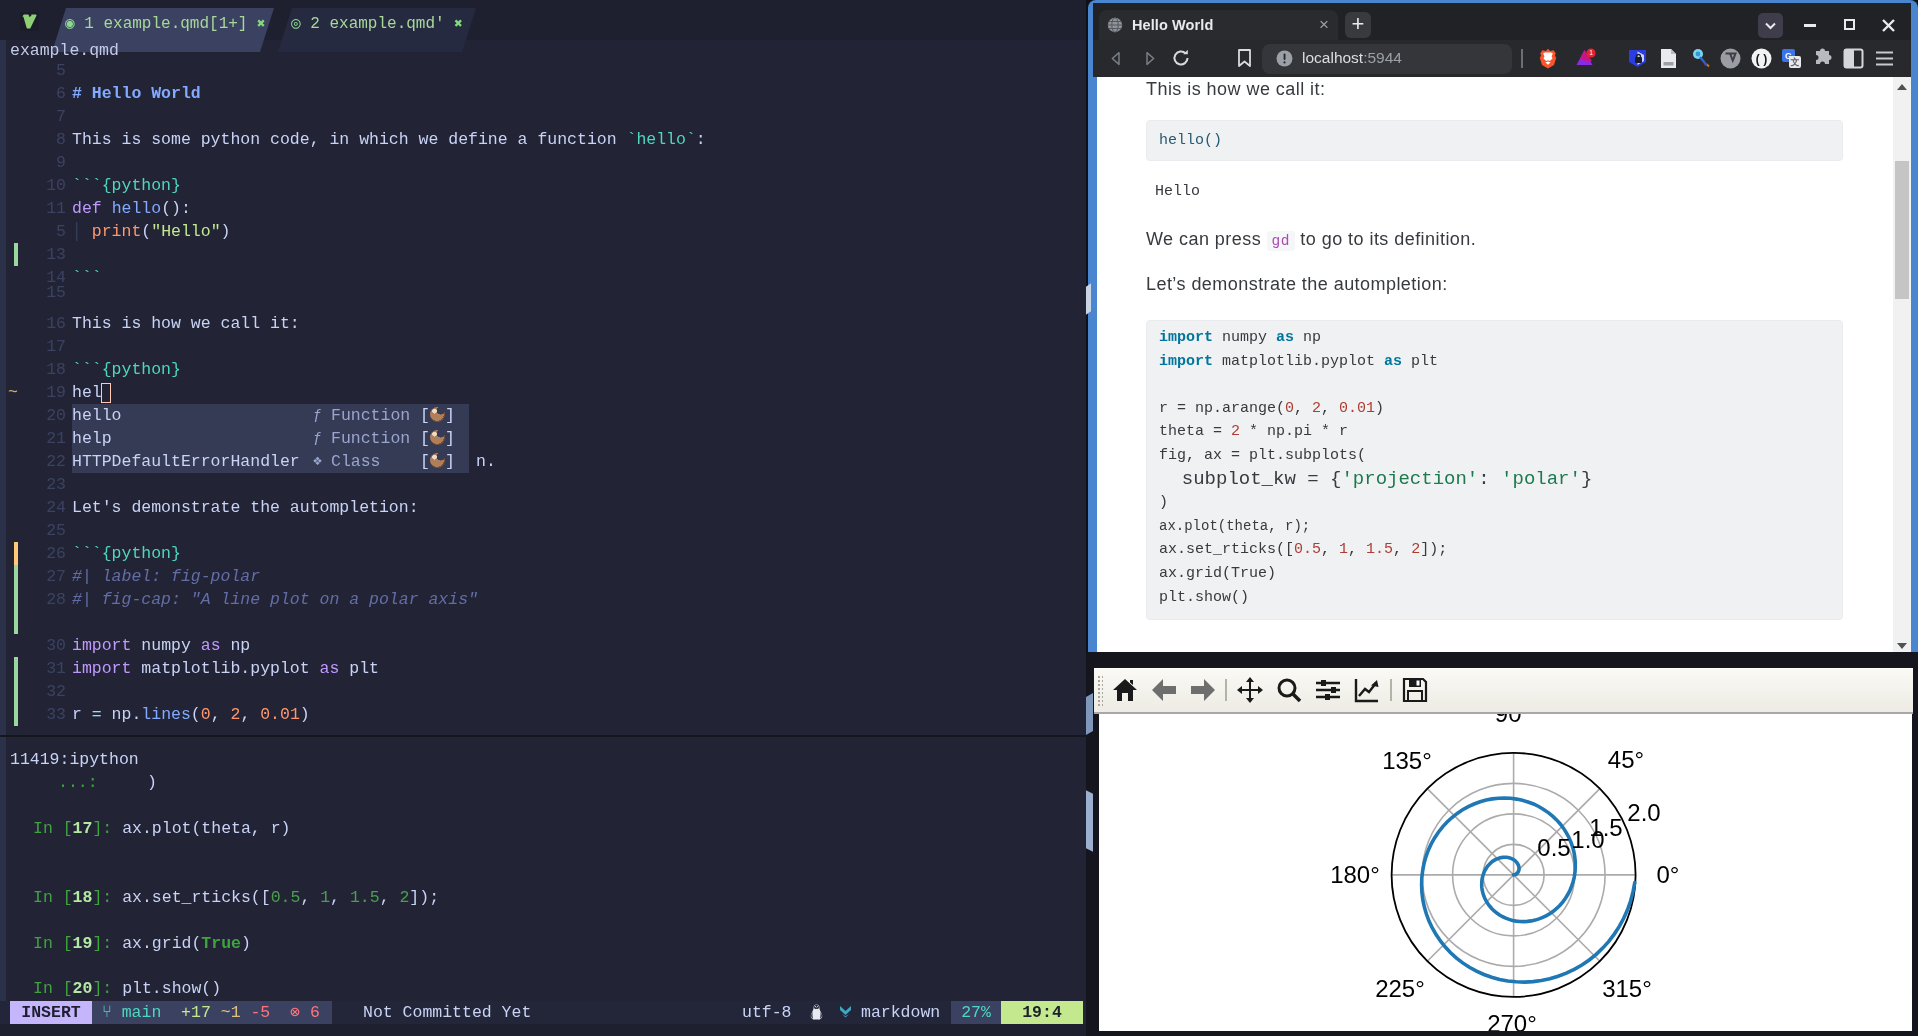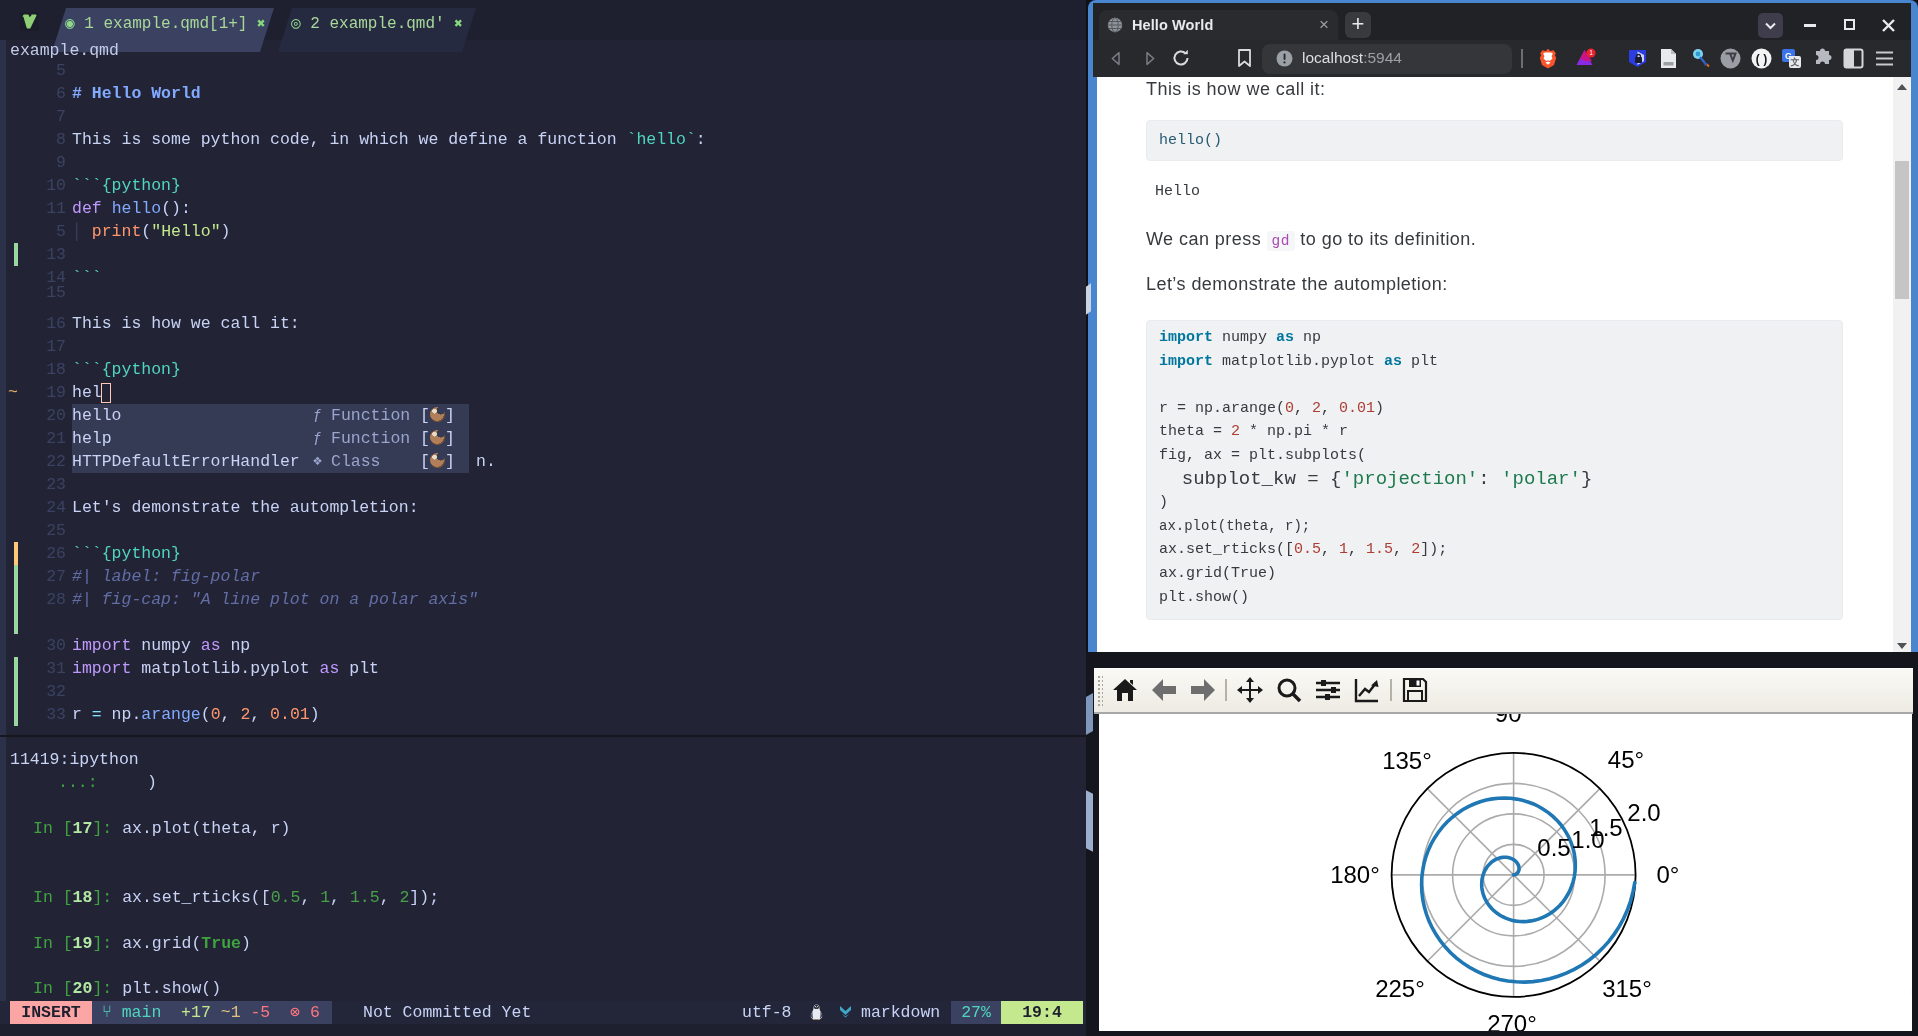--- a/index.html
+++ b/index.html
@@ -102,21 +102,21 @@
 <div class="row" style="top:450px;width:1080px;"><span class="num">22</span><span class="code"></span></div>
 <div class="row" style="top:473px;width:1080px;"><span class="num">23</span><span class="code"></span></div>
 <div class="row" style="top:496px;width:1080px;"><span class="num">24</span><span class="code"><span class="wh">Let's demonstrate the autompletion:</span></span></div>
 <div class="row" style="top:519px;width:1080px;"><span class="num">25</span><span class="code"></span></div>
 <div class="row" style="top:542px;width:1080px;"><span class="num">26</span><span class="code"><span class="tl">```{python}</span></span></div>
 <div class="row" style="top:565px;width:1080px;"><span class="num">27</span><span class="code"><span class="cm">#| label: fig-polar</span></span></div>
 <div class="row" style="top:588px;width:1080px;"><span class="num">28</span><span class="code"><span class="cm">#| fig-cap: "A line plot on a polar axis"</span></span></div>
 <div class="row" style="top:634px;width:1080px;"><span class="num">30</span><span class="code"><span class="kw">import</span><span class="wh"> numpy </span><span class="kw">as</span><span class="wh"> np</span></span></div>
 <div class="row" style="top:657px;width:1080px;"><span class="num">31</span><span class="code"><span class="kw">import</span><span class="wh"> matplotlib.pyplot </span><span class="kw">as</span><span class="wh"> plt</span></span></div>
 <div class="row" style="top:680px;width:1080px;"><span class="num">32</span><span class="code"></span></div>
-<div class="row" style="top:703px;width:1080px;"><span class="num">33</span><span class="code"><span class="wh">r </span><span class="op">=</span><span class="wh"> np.</span><span class="fn">arange</span><span class="wh">(</span><span class="or">0</span><span class="wh">, </span><span class="or">2</span><span class="wh">, </span><span class="or">0.01</span><span class="wh">)</span></span></div>
+<div class="row" style="top:703px;width:1080px;"><span class="num">33</span><span class="code"><span class="wh">r </span><span class="op">=</span><span class="wh"> np.</span><span class="fn">lines</span><span class="wh">(</span><span class="or">0</span><span class="wh">, </span><span class="or">2</span><span class="wh">, </span><span class="or">0.01</span><span class="wh">)</span></span></div>
 <div class="sign sg" style="left:14px;top:243px;height:23px;"></div>
 <div class="sign so" style="left:14px;top:542px;height:23px;"></div>
 <div class="sign sg" style="left:14px;top:565px;height:69px;"></div>
 <div class="sign sg" style="left:14px;top:657px;height:69px;"></div>
 <div class="row" style="top:381px;left:8px;color:#e0af68;">~</div>
     <div id="pum">
         <div class="pr" style="top:0px;left:0;">hello</div>
 <div class="pr pk" style="top:0px;left:241px;font-size:15px;">ƒ</div>
 <div class="pr pk" style="top:0px;left:259px;">Function</div>
 <div class="pr" style="top:0px;left:348px;">[<span class="ott"></span>]</div>
@@ -132,21 +132,21 @@
     <div class="row" style="top:450px;left:476px;">n.</div>
     <div id="cursor19"></div>
     <div id="vsep"></div>
     <div class="row" style="top:748px;left:10px;"><span class="tw">11419:ipython</span></div>
 <div class="row" style="top:771px;left:58px;"><span class="tg">...:</span><span class="tw">     )</span></div>
 <div class="row" style="top:817px;left:33px;"><span class="tg">In [</span><span class="tb">17</span><span class="tg">]:</span><span class="tw"> ax.plot(theta, r)</span></div>
 <div class="row" style="top:886px;left:33px;"><span class="tg">In [</span><span class="tb">18</span><span class="tg">]:</span><span class="tw"> ax.set_rticks([</span><span class="tn">0.5</span><span class="tw">, </span><span class="tn">1</span><span class="tw">, </span><span class="tn">1.5</span><span class="tw">, </span><span class="tn">2</span><span class="tw">]);</span></div>
 <div class="row" style="top:932px;left:33px;"><span class="tg">In [</span><span class="tb">19</span><span class="tg">]:</span><span class="tw"> ax.grid(</span><span class="tt">True</span><span class="tw">)</span></div>
 <div class="row" style="top:977px;left:33px;"><span class="tg">In [</span><span class="tb">20</span><span class="tg">]:</span><span class="tw"> plt.show()</span></div>
     <div id="stl"><div class="sseg" style="left:0;width:10px;background:#232639;"></div>
-<div class="sseg" style="left:10px;width:82px;background:#fca5a5;color:#1e2030;font-weight:bold;text-align:center;">INSERT</div>
+<div class="sseg" style="left:10px;width:82px;background:#c4b5fd;color:#1e2030;font-weight:bold;text-align:center;">INSERT</div>
 <div class="sseg" style="left:92px;width:240px;background:#3b4261;white-space:pre;"><span style="color:#4fd6be;"> ⑂ main</span><span style="color:#c3e88d;">  +17</span><span style="color:#e0c080;"> ~1</span><span style="color:#ff757f;"> -5  ⊗ 6</span></div>
 <div class="sseg" style="left:363px;color:#c8d3f5;">Not Committed Yet</div>
 <div class="sseg" style="left:742px;color:#c8d3f5;">utf-8</div>
 <div class="sseg" style="left:810px;"><svg width="13" height="16" viewBox="0 0 13 16" style="vertical-align:-3px">
             <path d="M6.5 0.5C4.6 0.5 3.6 1.8 3.6 3.4 3.6 4.6 3.2 6.2 2.4 7.6 1.5 9.2 0.8 10.8 0.8 12.2 0.8 14.4 3.3 15.6 6.5 15.6 9.7 15.6 12.2 14.4 12.2 12.2 12.2 10.8 11.5 9.2 10.6 7.6 9.8 6.2 9.4 4.6 9.4 3.4 9.4 1.8 8.4 0.5 6.5 0.5Z" fill="#e8eaf2"></path>
             <path d="M6.5 0.7C5 0.7 4 1.8 4 3.2 4 4.2 4.4 5 6.5 5 8.6 5 9 4.2 9 3.2 9 1.8 8 0.7 6.5 0.7Z" fill="#272c3f"></path>
             <circle cx="5.4" cy="2.6" r="0.55" fill="#fff"></circle>
             <circle cx="7.6" cy="2.6" r="0.55" fill="#fff"></circle>
             <path d="M5.8 3.5 6.5 4.4 7.2 3.5Z" fill="#e8a33d"></path>
             <path d="M3.5 14.8 5 15.5 2.8 15.9Z" fill="#e8a33d"></path>

